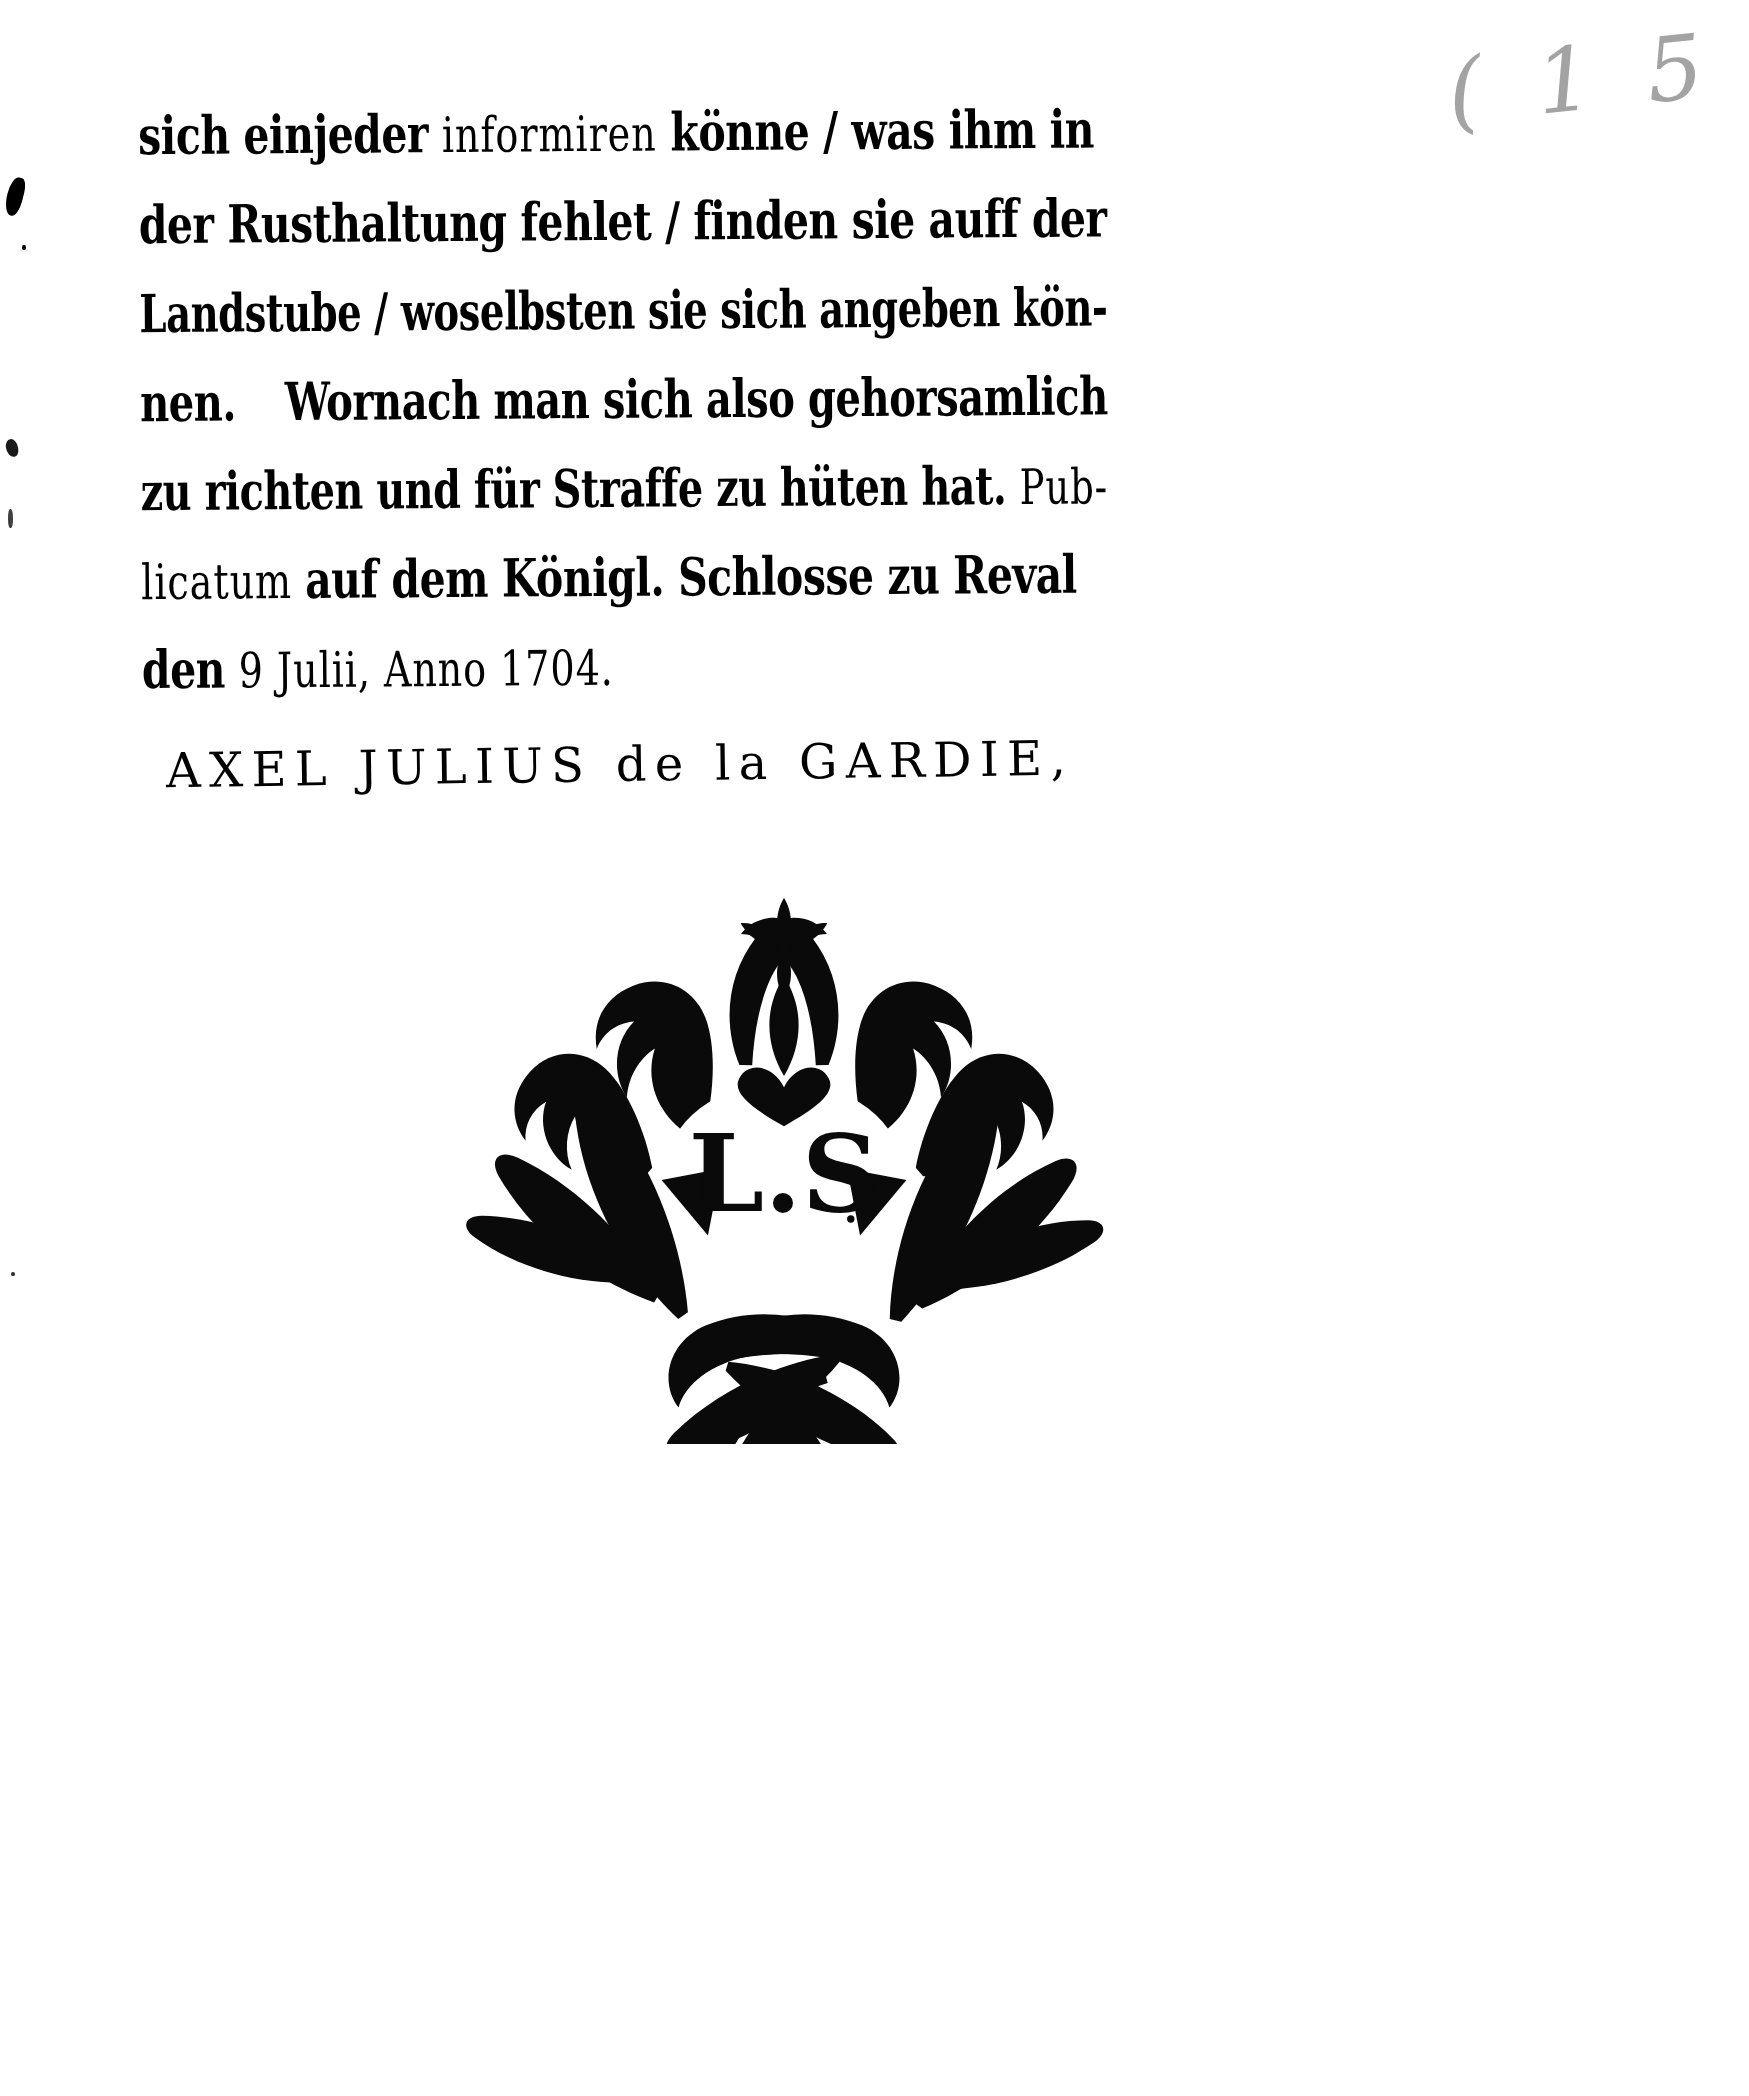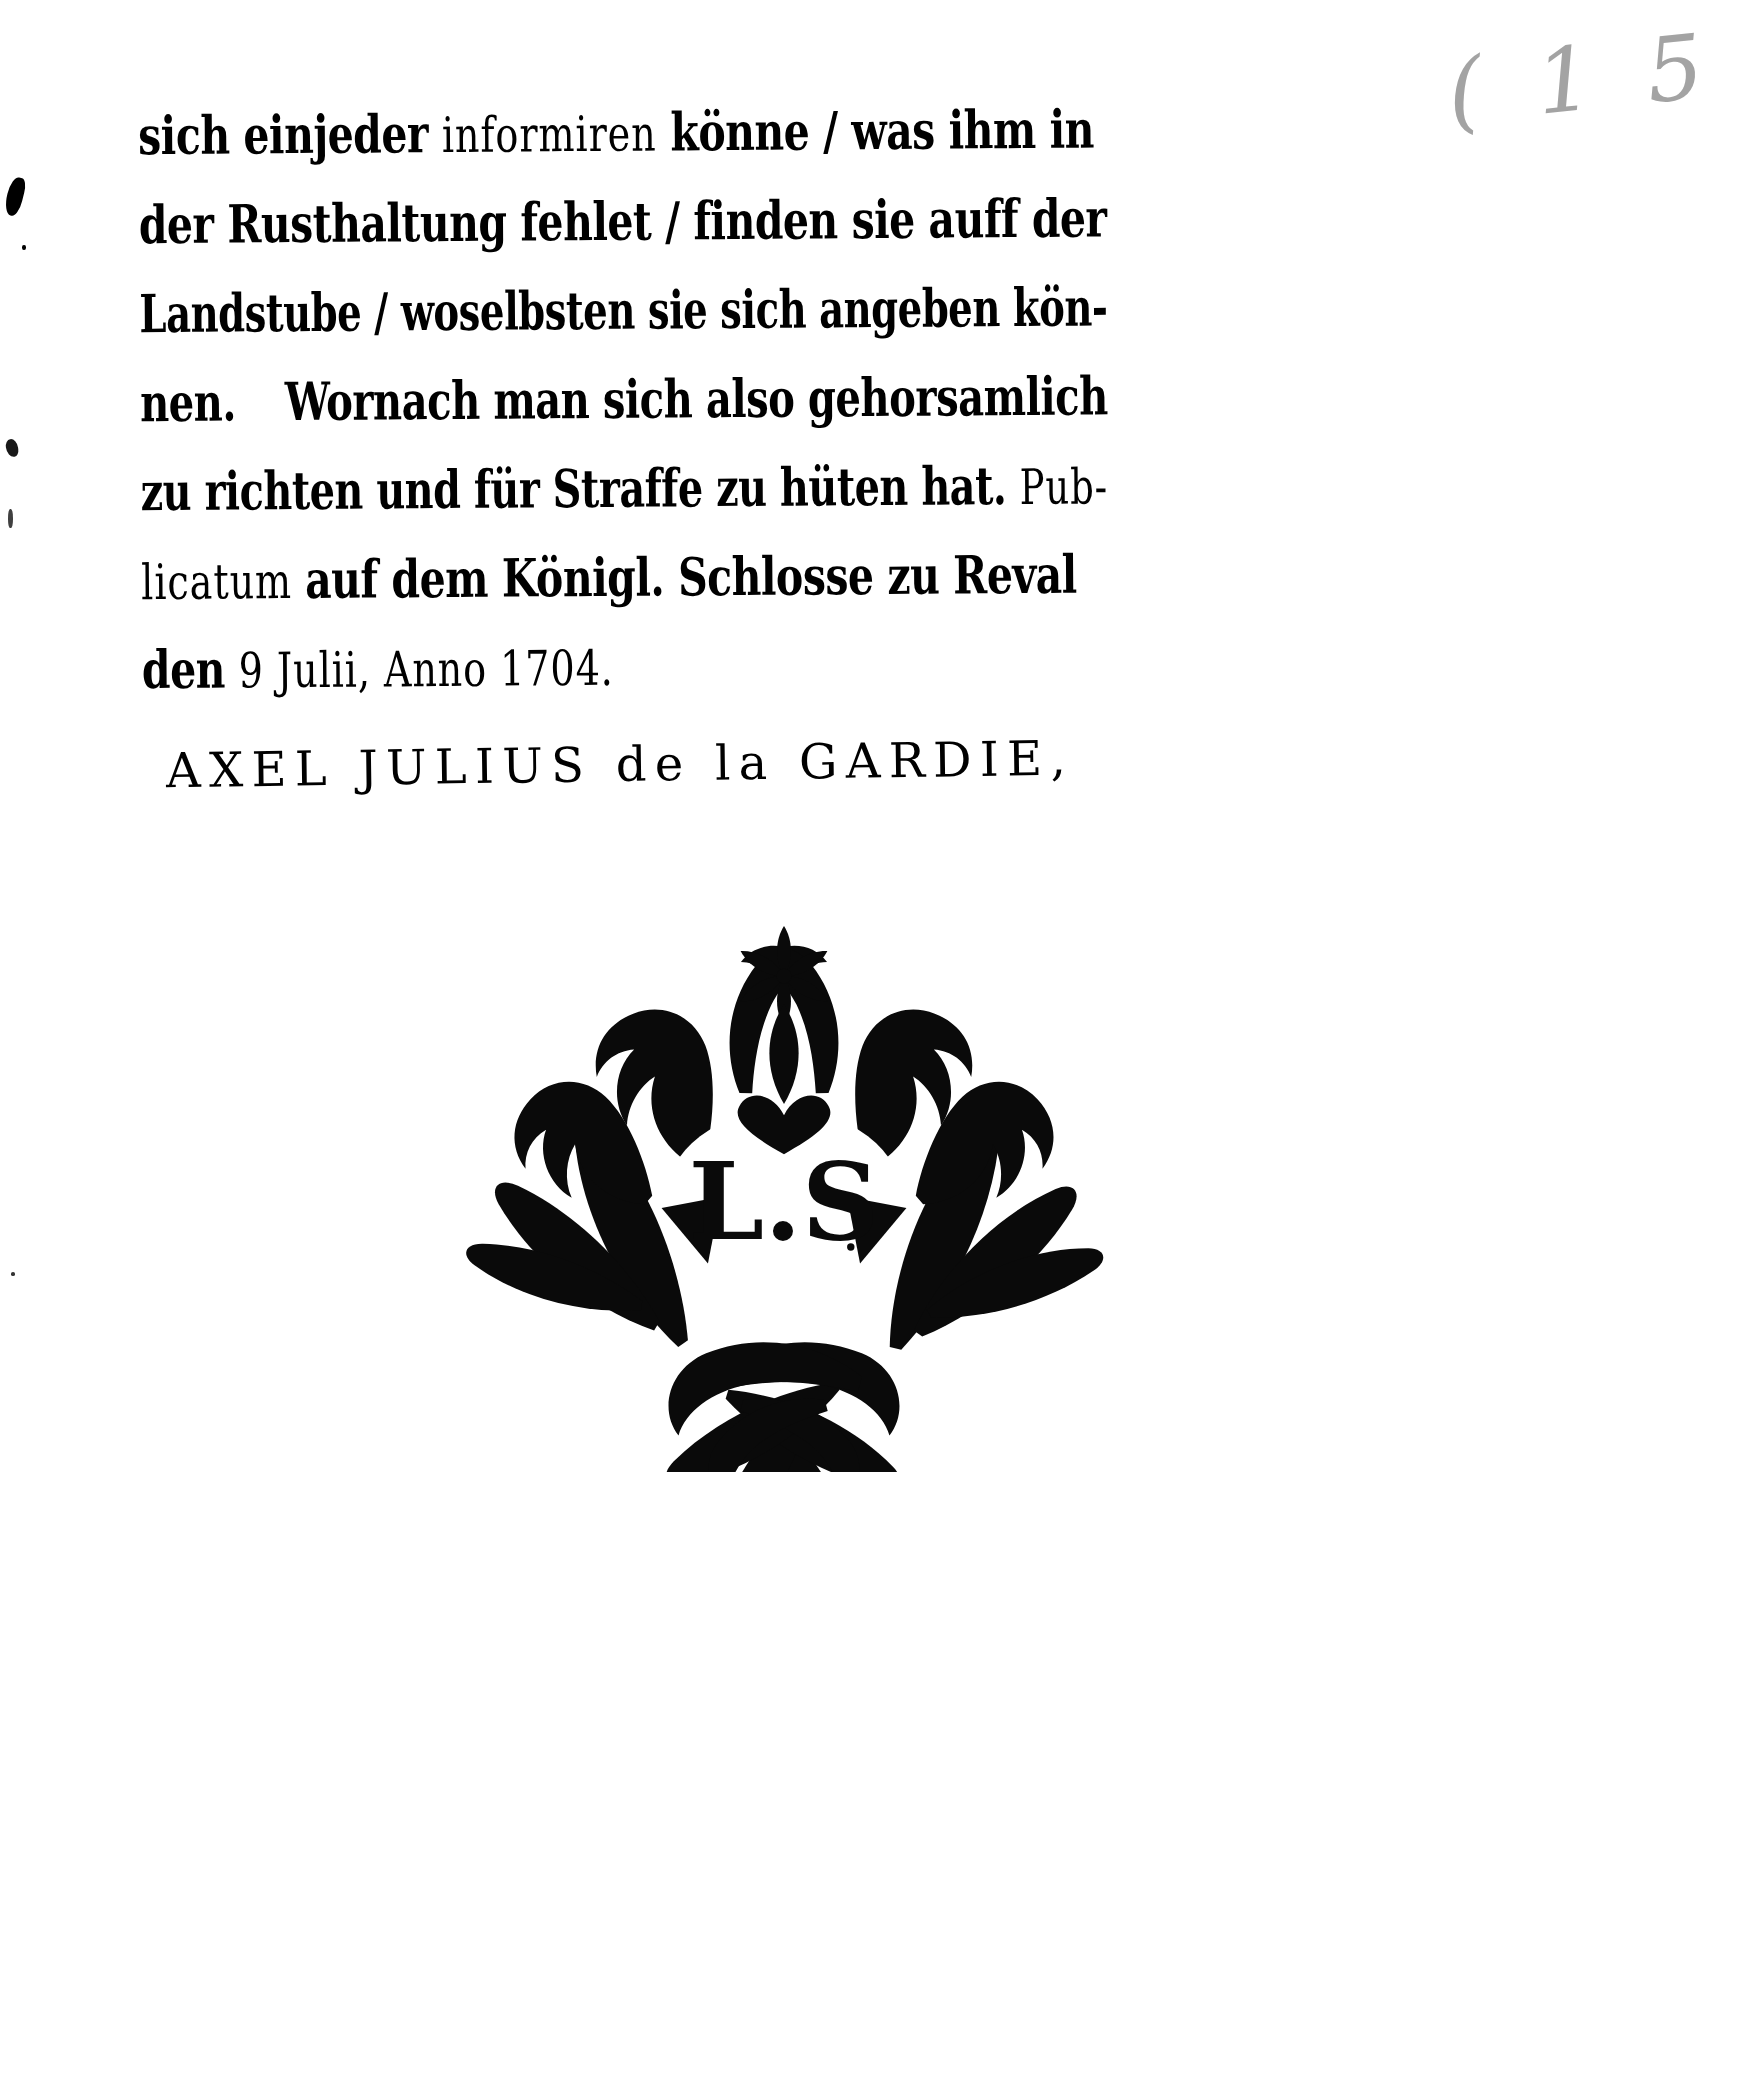--- a/index.html
+++ b/index.html
@@ -32,21 +32,21 @@
   .gap{display:inline-block;width:50px;}
 
   
   .signature{
     position:absolute;left:140px;top:736px;width:960px;
     text-align:center;font-size:48px;letter-spacing:8.3px;
     font-weight:400;transform:rotate(-0.8deg);
   }
 
   
-  .seal{position:absolute;left:413px;top:892px;width:742px;height:580px;text-align:center;}
+  .seal{position:absolute;left:413px;top:864px;width:742px;height:580px;text-align:center;}
   .seal svg{width:100%;height:100%;display:block;}
 
   
   .speck{position:absolute;background:#000;}
   .speck-a{left:7.4px;top:177px;width:15.7px;height:39px;border-radius:55% 40% 50% 60%;transform:rotate(14deg);}
   .speck-b{left:22px;top:245px;width:3.7px;height:4.6px;border-radius:50%;}
   .speck-c{left:5.5px;top:439px;width:12px;height:17.5px;border-radius:45% 55% 40% 60%;opacity:.9;transform:rotate(-8deg);}
   .speck-d{left:8.3px;top:509px;width:4.6px;height:19.4px;border-radius:45%;opacity:.75;}
   .speck-e{left:11px;top:1272px;width:3.7px;height:3.7px;border-radius:50%;opacity:.8;}
 </style>

